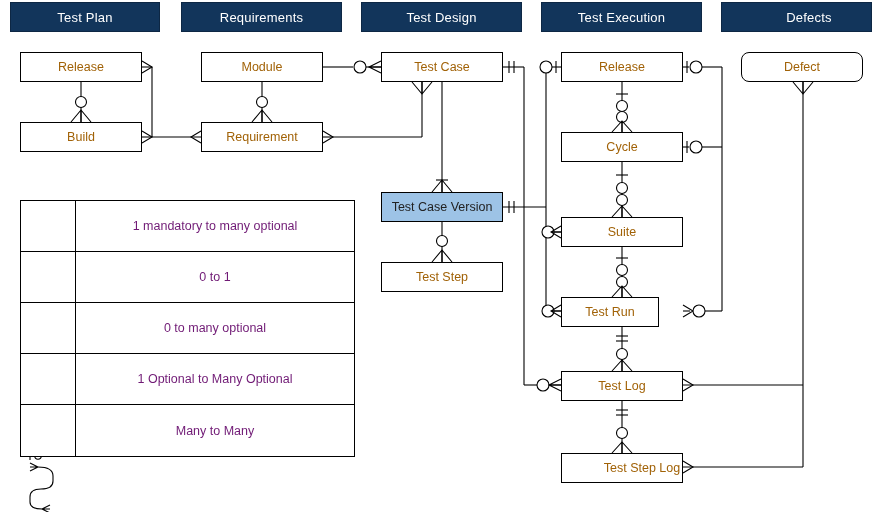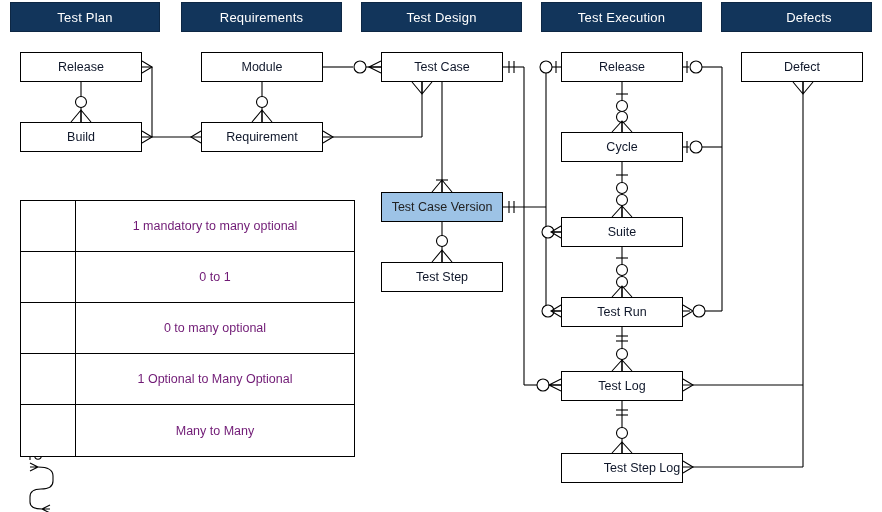--- a/index.html
+++ b/index.html
@@ -7,21 +7,21 @@
        font-family:"Liberation Sans","DejaVu Sans",sans-serif;}
 
   #canvas{position:absolute;left:0;top:0;width:882px;height:512px;}
 
   .hdr{position:absolute;height:30px;background:#12355B;border:1px solid #0d2744;
        display:flex;align-items:center;justify-content:center;box-sizing:border-box;}
   .hdr span{color:#ffffff;font-size:13px;letter-spacing:.2px;}
 
   .ent{position:absolute;height:30px;background:#ffffff;border:1px solid #000000;
        display:flex;align-items:center;justify-content:center;box-sizing:border-box;}
-  .ent span{color:#0f172a;font-size:12.5px;}
+  .ent span{color:#a16207;font-size:12.5px;}
   .ent.hl{background:#9DC3E6;}
   .ent.hl span{color:#222222;}
 
   .legend{position:absolute;left:20px;top:200px;width:335px;border:1px solid #000;
           box-sizing:border-box;background:#fff;}
   .lrow{display:flex;border-bottom:1px solid #000;height:51px;box-sizing:border-box;}
   .lrow:last-child{border-bottom:none;}
   .lsym{width:55px;border-right:1px solid #000;box-sizing:border-box;
         display:flex;align-items:center;justify-content:center;}
   .ltxt{flex:1;display:flex;align-items:center;justify-content:center;
@@ -238,30 +238,30 @@
   </div>
 <div class="ent" style="left:561px;top:52px;width:122px;">
     <span>Release</span>
   </div>
 <div class="ent" style="left:561px;top:132px;width:122px;">
     <span>Cycle</span>
   </div>
 <div class="ent" style="left:561px;top:217px;width:122px;">
     <span>Suite</span>
   </div>
-<div class="ent" style="left:561px;top:297px;width:122px;">
+<div class="ent" style="left:561px;top:297px;width:98px;">
     <span>Test Run</span>
   </div>
 <div class="ent" style="left:561px;top:371px;width:122px;">
     <span>Test Log</span>
   </div>
 <div class="ent" style="left:561px;top:453px;width:122px;padding-left:40px;">
     <span>Test Step Log</span>
   </div>
-<div class="ent" style="left:741px;top:52px;width:122px;">
+<div class="ent" style="left:741px;top:52px;width:122px;border-radius:8px;">
     <span>Defect</span>
   </div>
 
 <div class="legend">
   <div class="lrow">
     <div class="lsym"></div>
     <div class="ltxt">1 mandatory to many optional</div>
   </div>
   <div class="lrow">
     <div class="lsym"></div>

